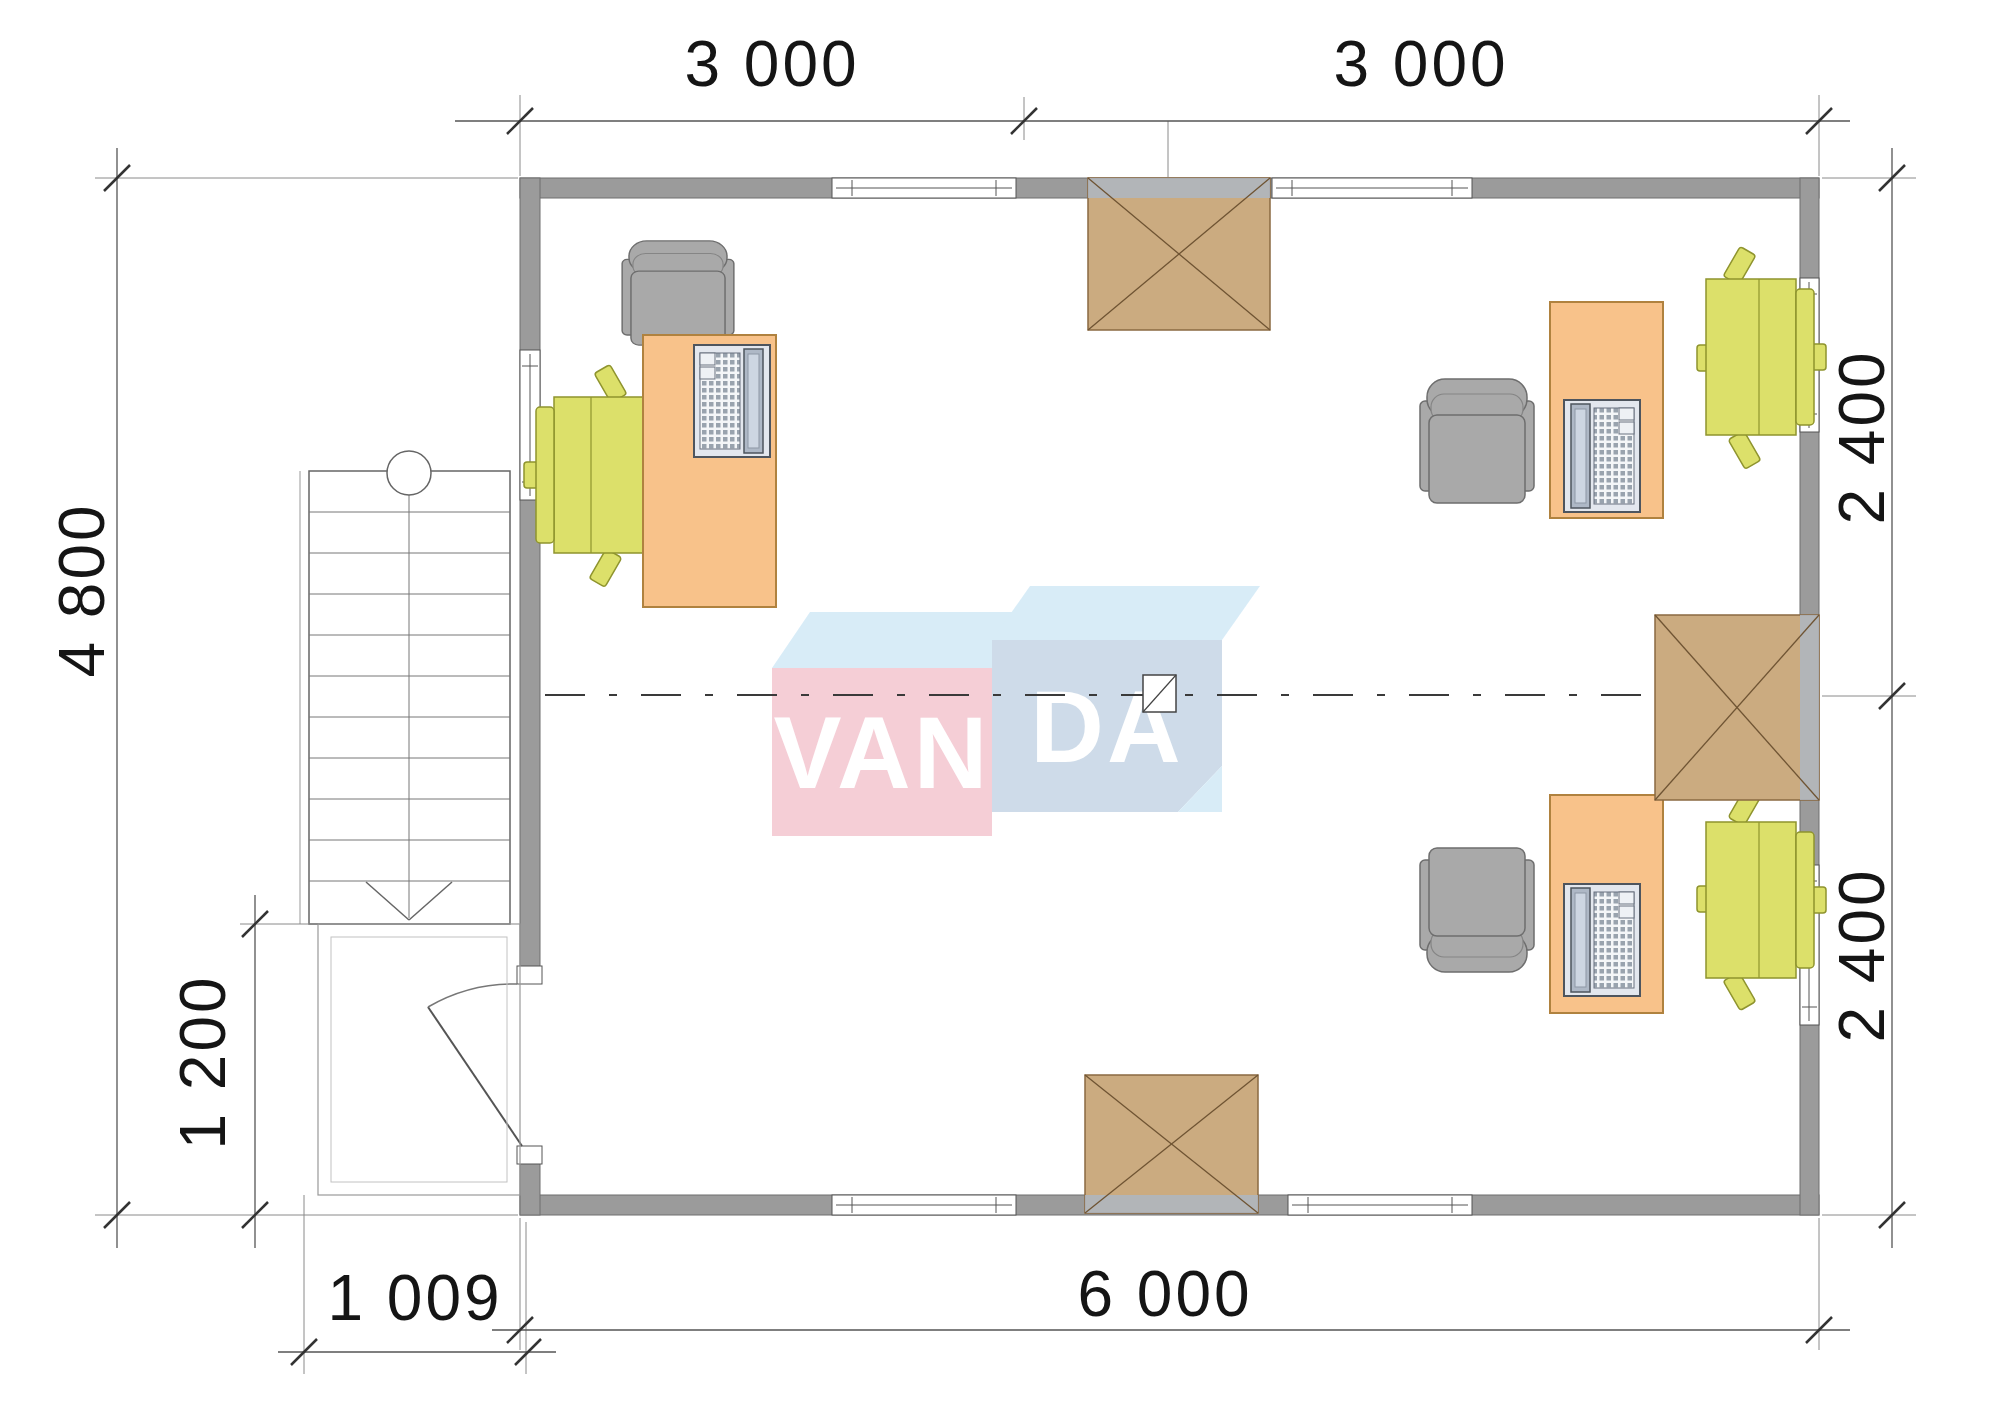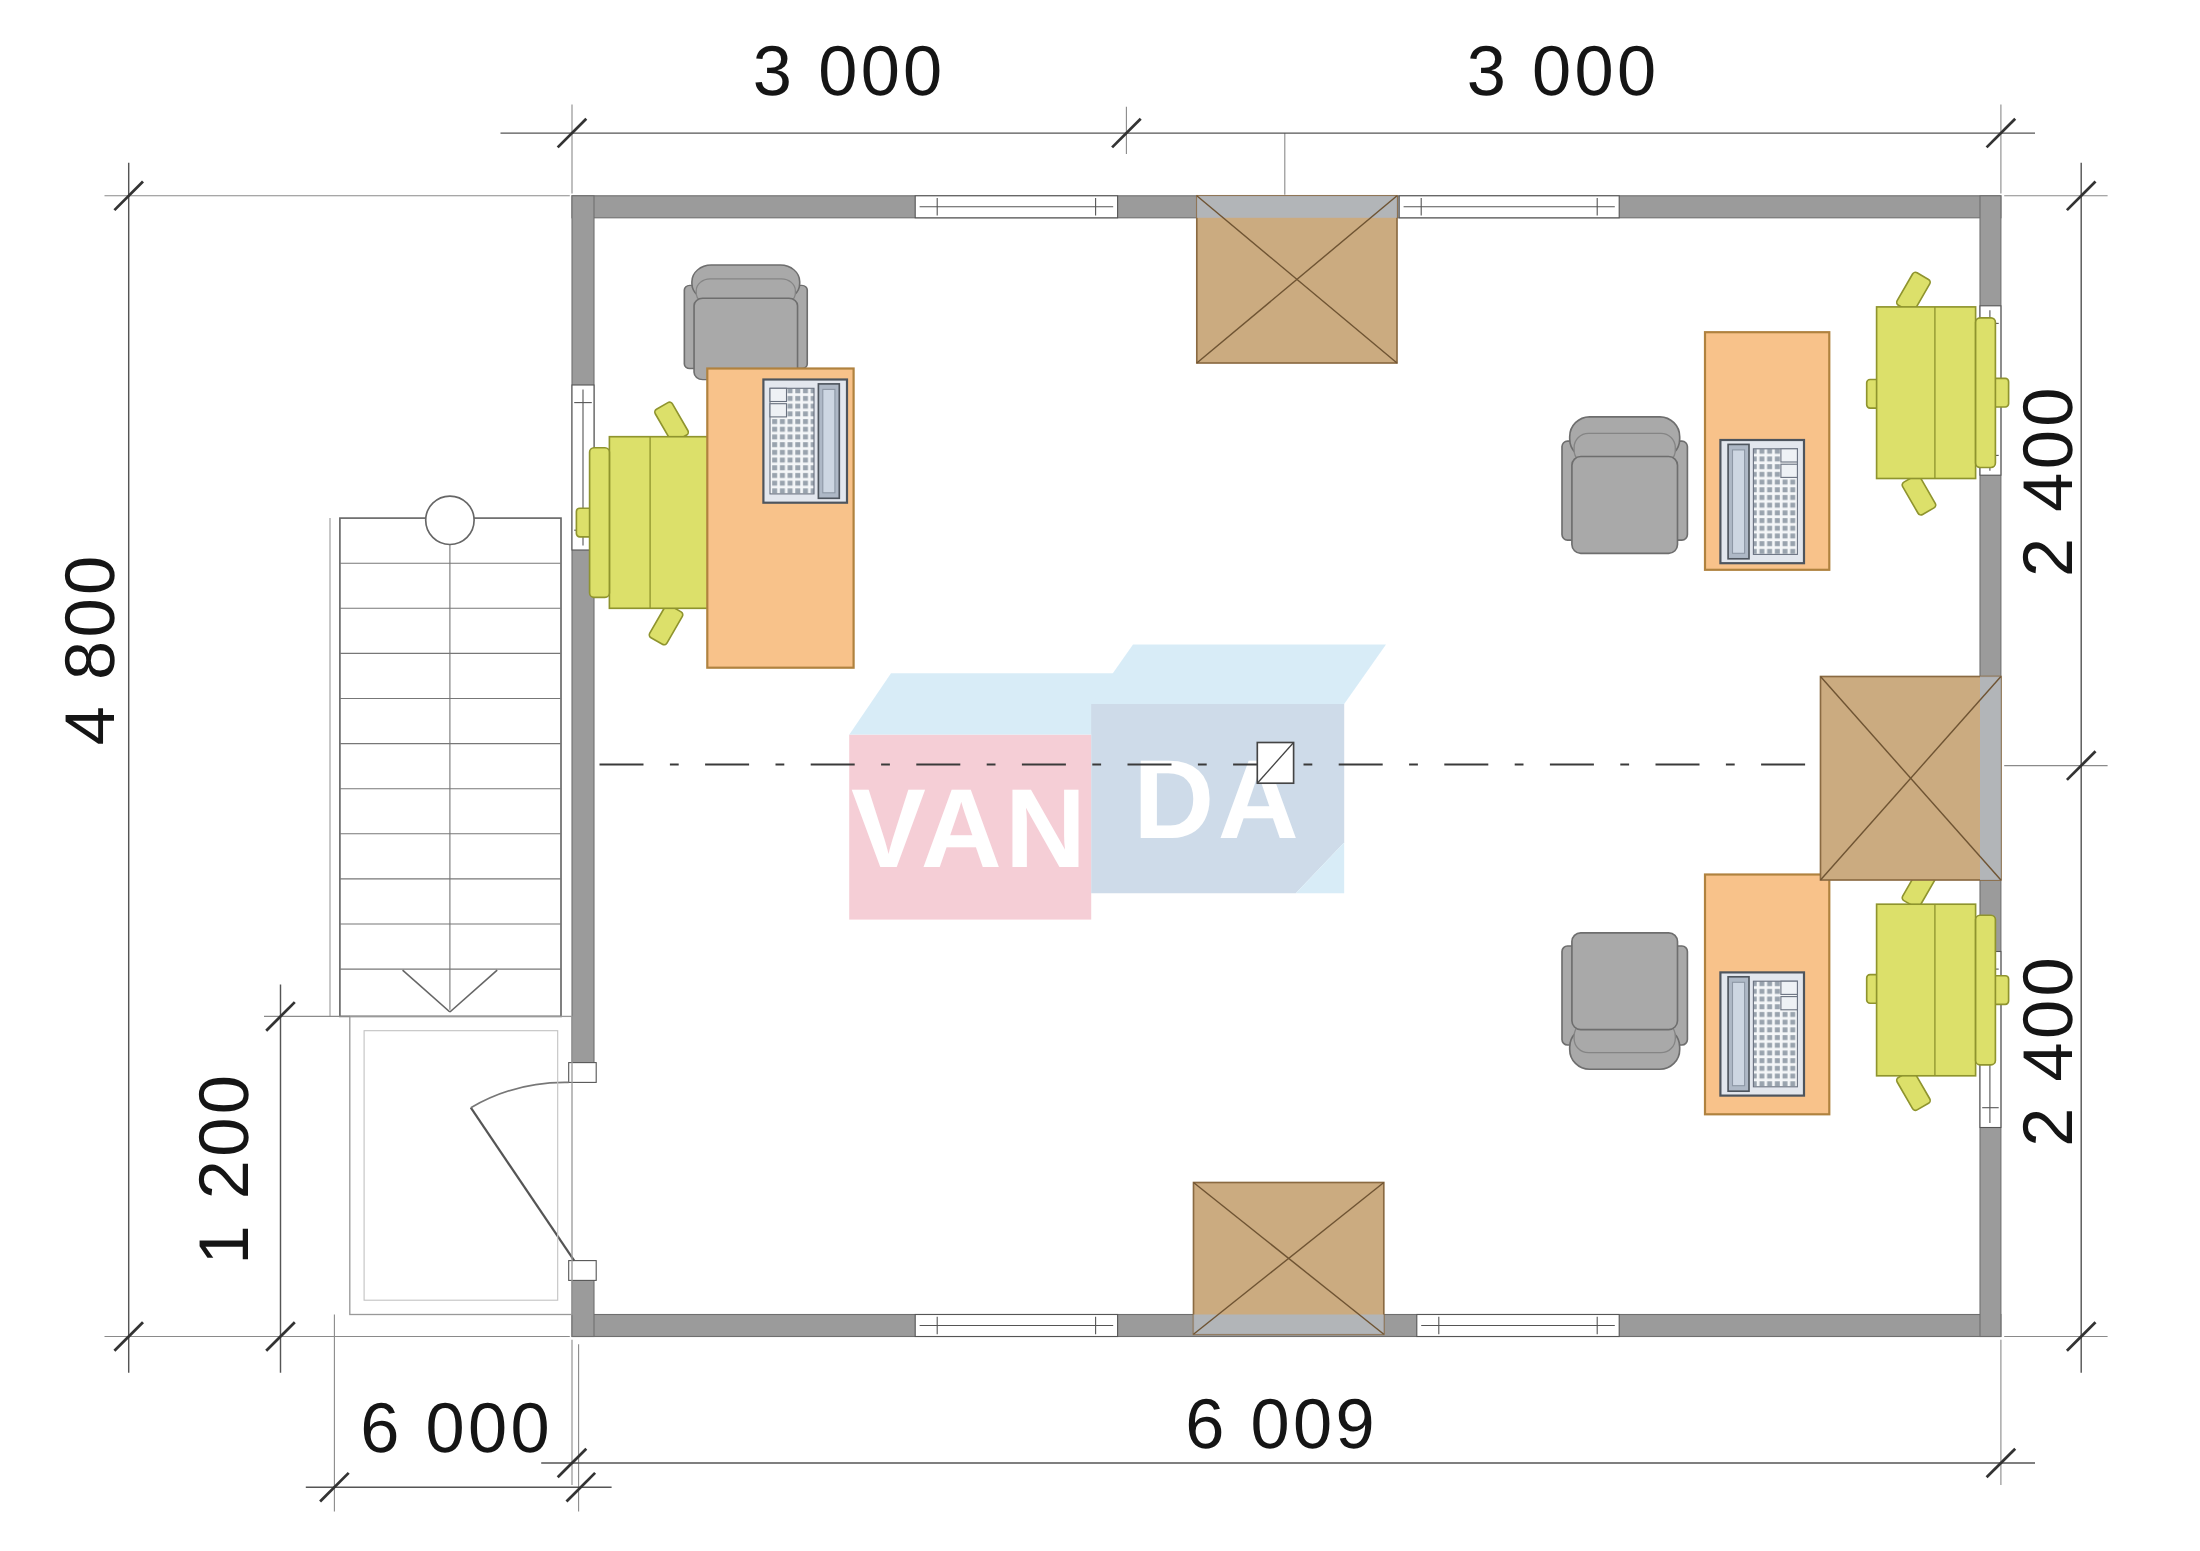--- a/index.html
+++ b/index.html
@@ -247,16 +247,16 @@
     <line x1="515" y1="1365" x2="541" y2="1339"></line>
   </g>
 </svg>
 
 <div class="dim-label" style="left:772px;top:64px;">3 000</div>
 <div class="dim-label" style="left:1421px;top:64px;">3 000</div>
 <div class="dim-label vert" style="left:1862px;top:437px;">2 400</div>
 <div class="dim-label vert" style="left:1862px;top:955px;">2 400</div>
 <div class="dim-label vert" style="left:82px;top:590px;">4 800</div>
 <div class="dim-label vert" style="left:203px;top:1062px;">1 200</div>
-<div class="dim-label" style="left:1165px;top:1294px;">6 009</div>
-<div class="dim-label" style="left:415px;top:1298px;">6 000</div>
+<div class="dim-label" style="left:1165px;top:1294px;">6 000</div>
+<div class="dim-label" style="left:415px;top:1298px;">1 009</div>
 
 </div>
 
 </body></html>

